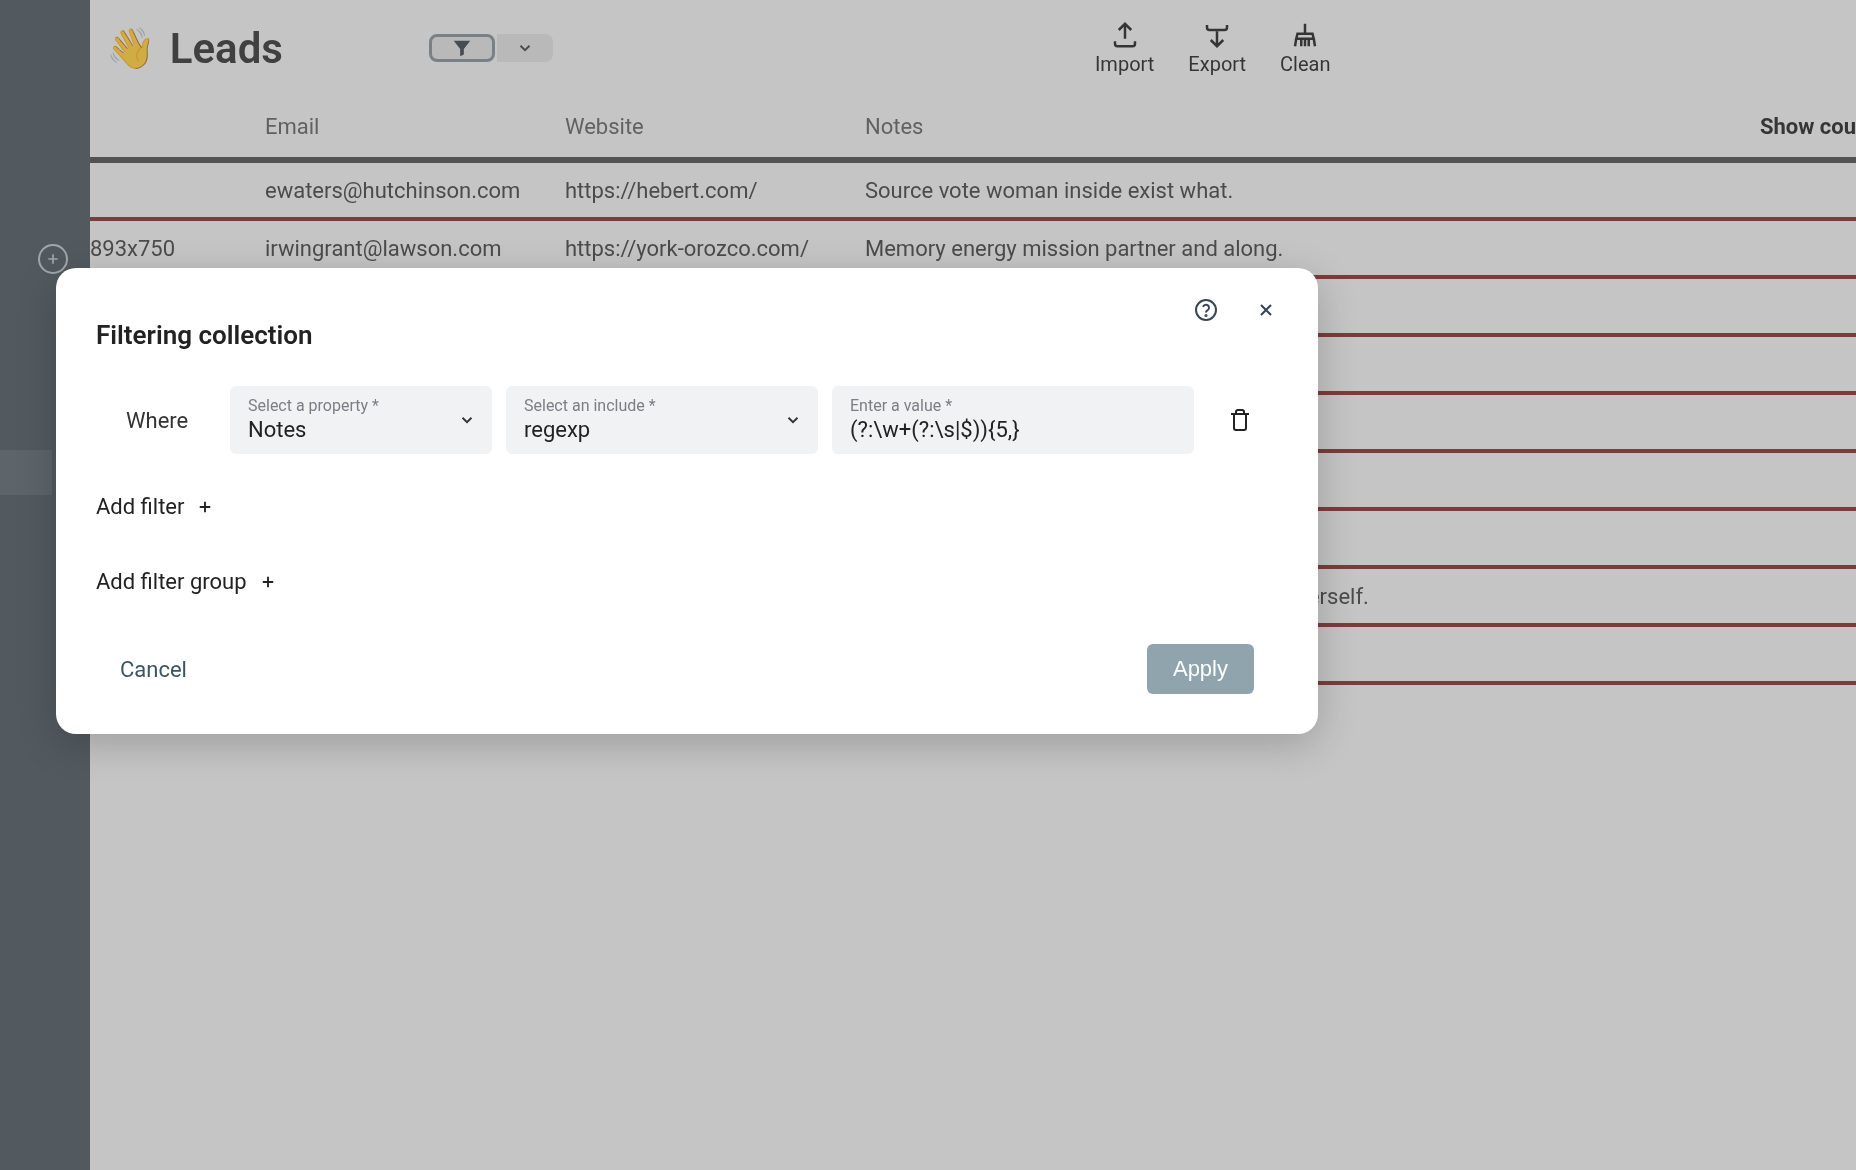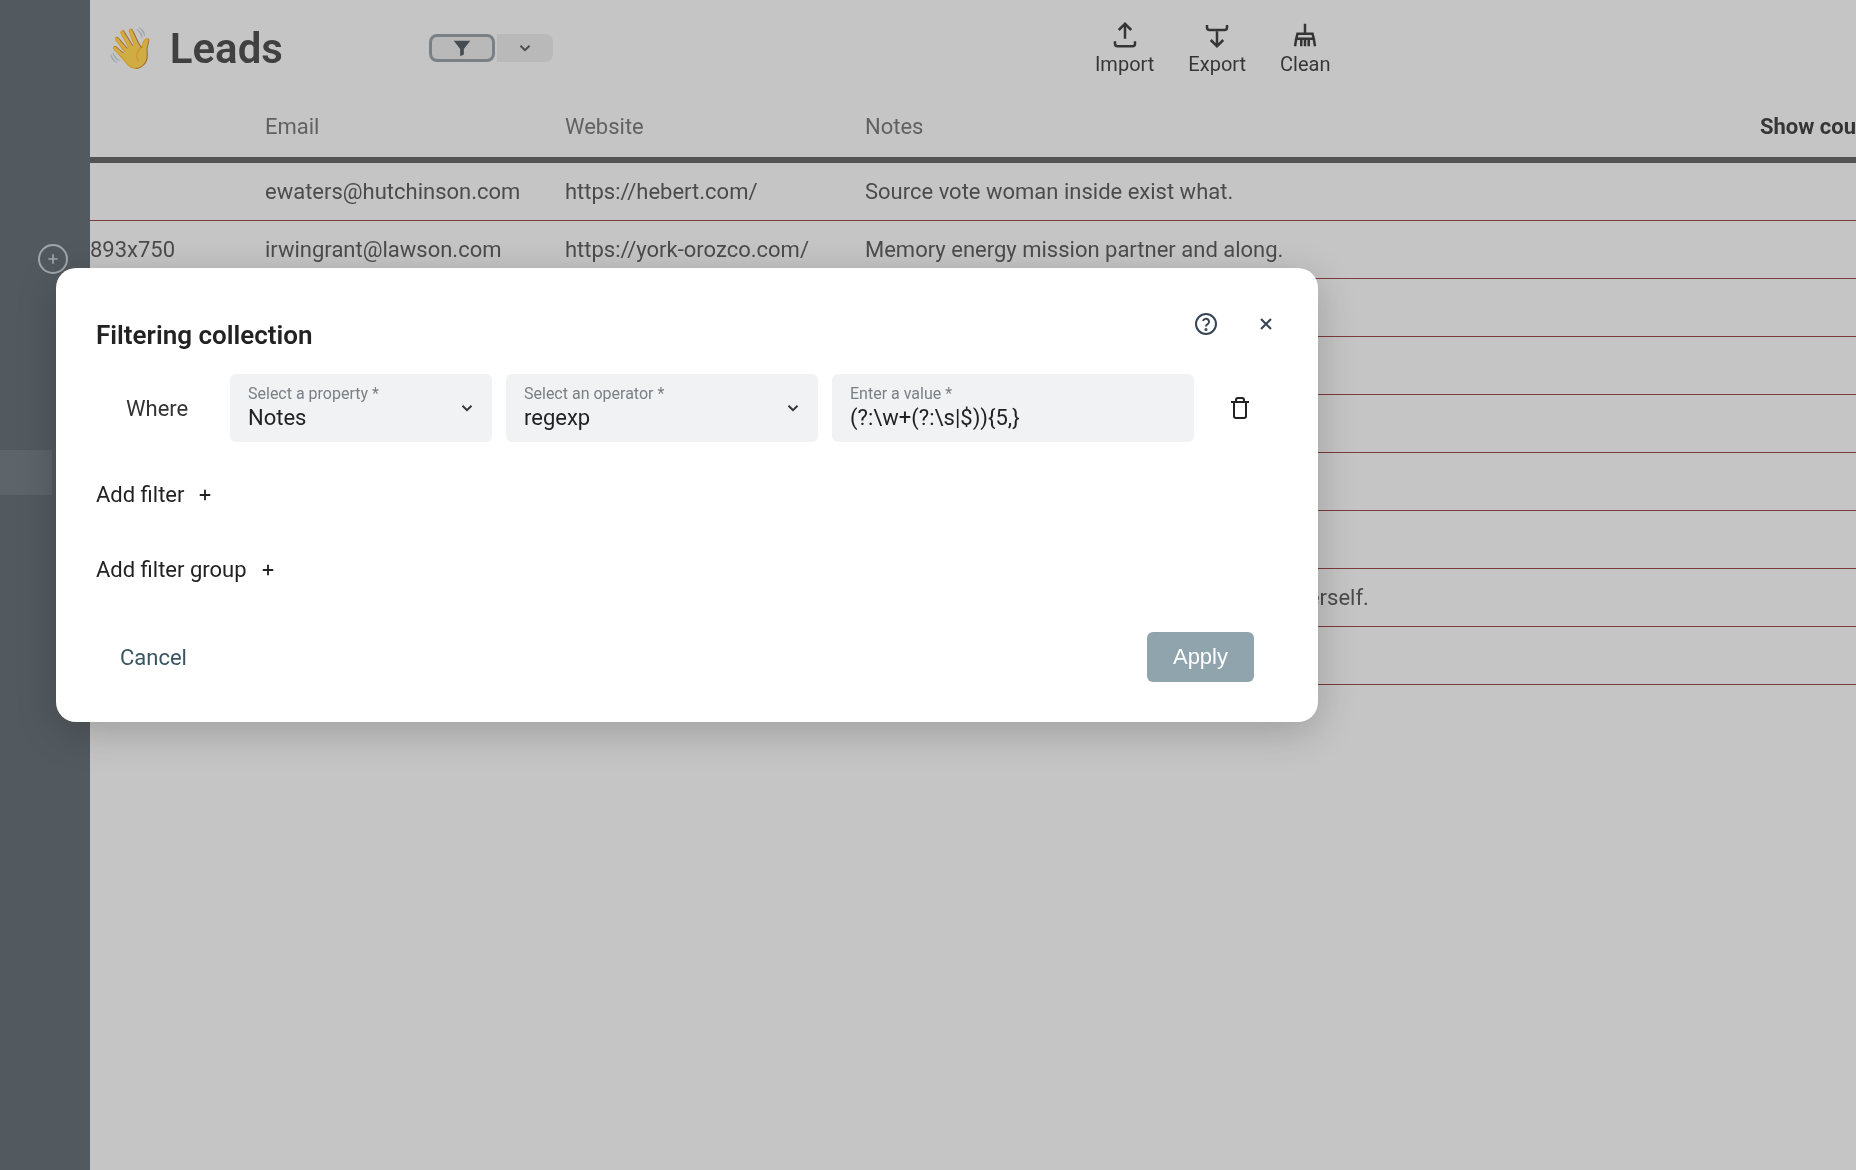--- a/index.html
+++ b/index.html
@@ -140,21 +140,21 @@
   .col-notes { flex:1; overflow:hidden; text-overflow:ellipsis; white-space:nowrap; padding-right:16px;}
   .show-cols {
     font-weight: 700;
     color: #111;
     padding-right: 0;
     white-space: nowrap;
   }
   .row {
     display: flex;
     align-items: center;
-    border-bottom: 1px solid #7f1d1d;
+    border-bottom: 4px solid #7f1d1d;
     height: 58px;
   }
   .row .col-pad { color:#333; padding-left:0; overflow:hidden; text-overflow:ellipsis; white-space:nowrap;}
 
   
   .overlay {
     position: absolute;
     inset: 0;
     background: rgba(120,120,120,0.35);
   }
@@ -165,22 +165,22 @@
     top: 268px;
     width: 1262px;
     background: #fff;
     border-radius: 20px;
     box-shadow: 0 10px 40px rgba(0,0,0,0.2);
     padding: 30px 40px 40px;
   }
   .modal-header {
     display: flex;
     justify-content: space-between;
-    align-items: center;
-    margin-bottom: 24px;
+    align-items: flex-start;
+    margin-bottom: 36px;
   }
   .modal-title {
     font-size: 26px;
     font-weight: 600;
     color: #222;
     margin-top: 22px;
   }
   .modal-icons {
     display: flex;
     gap: 36px;
@@ -437,21 +437,21 @@
       <div class="field-label">Select a property *</div>
       <div class="field-value">Notes</div>
       <div class="chev">
         <svg width="18" height="18" viewBox="0 0 24 24" fill="none" stroke="currentColor" stroke-width="2.5">
             <path d="m6 9 6 6 6-6"></path>
           </svg>
       </div>
     </div>
 
     <div class="field op">
-      <div class="field-label">Select an operator *</div>
+      <div class="field-label">Select an include *</div>
       <div class="field-value">regexp</div>
       <div class="chev">
         <svg width="18" height="18" viewBox="0 0 24 24" fill="none" stroke="currentColor" stroke-width="2.5">
             <path d="m6 9 6 6 6-6"></path>
           </svg>
       </div>
     </div>
 
     <div class="field val">
       <div class="field-label">Enter a value *</div>

